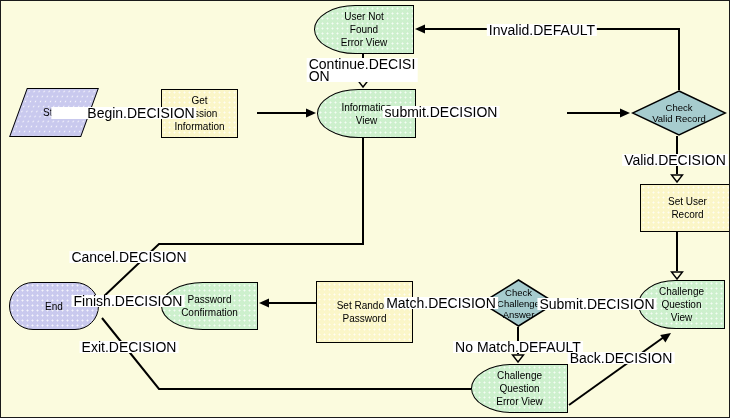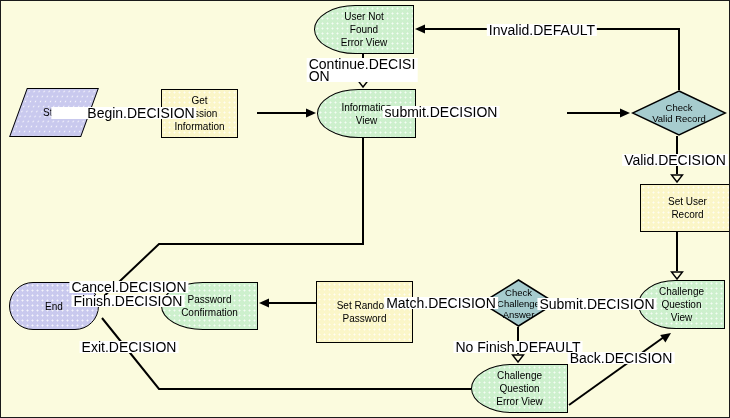--- a/index.html
+++ b/index.html
@@ -38,21 +38,21 @@
   .wire-label{position:absolute;z-index:3;transform:translate(-50%,-50%);background:#fff;padding:0 2px;font-size:14px;line-height:12px;text-align:left;white-space:pre-line;}
   #lbl-begin{left:123px;top:112px;padding-left:36px;}
   #lbl-continue{left:361px;top:69px;}
   #lbl-invalid{left:541px;top:29px;}
   #lbl-submit-info{left:440px;top:111px;}
   #lbl-valid{left:674px;top:159px;}
   #lbl-submit-challenge{left:596px;top:303px;}
   #lbl-match{left:440px;top:302px;}
   #lbl-no-match{left:517px;top:346px;}
   #lbl-back{left:620px;top:357px;}
-  #lbl-cancel{left:128px;top:286px;}
+  #lbl-cancel{left:128px;top:256px;}
   #lbl-finish{left:127px;top:300px;}
   #lbl-exit{left:128px;top:346px;}
 </style>
 </head>
 <body>
 
 <div class="canvas">
 
   <svg class="wires" width="730" height="418">
     <g>
@@ -173,19 +173,19 @@
   </div>
 
   <div class="wire-label" id="lbl-begin">Begin.DECISION</div>
   <div class="wire-label" id="lbl-submit-info">submit.DECISION</div>
   <div class="wire-label" id="lbl-invalid">Invalid.DEFAULT</div>
   <div class="wire-label" id="lbl-continue">Continue.DECISI
 ON</div>
   <div class="wire-label" id="lbl-valid">Valid.DECISION</div>
   <div class="wire-label" id="lbl-submit-challenge">Submit.DECISION</div>
   <div class="wire-label" id="lbl-match">Match.DECISION</div>
-  <div class="wire-label" id="lbl-no-match">No Finish.DEFAULT</div>
+  <div class="wire-label" id="lbl-no-match">No Match.DEFAULT</div>
   <div class="wire-label" id="lbl-back">Back.DECISION</div>
   <div class="wire-label" id="lbl-cancel">Cancel.DECISION</div>
   <div class="wire-label" id="lbl-finish">Finish.DECISION</div>
   <div class="wire-label" id="lbl-exit">Exit.DECISION</div>
 
 </div>
 
 </body></html>

